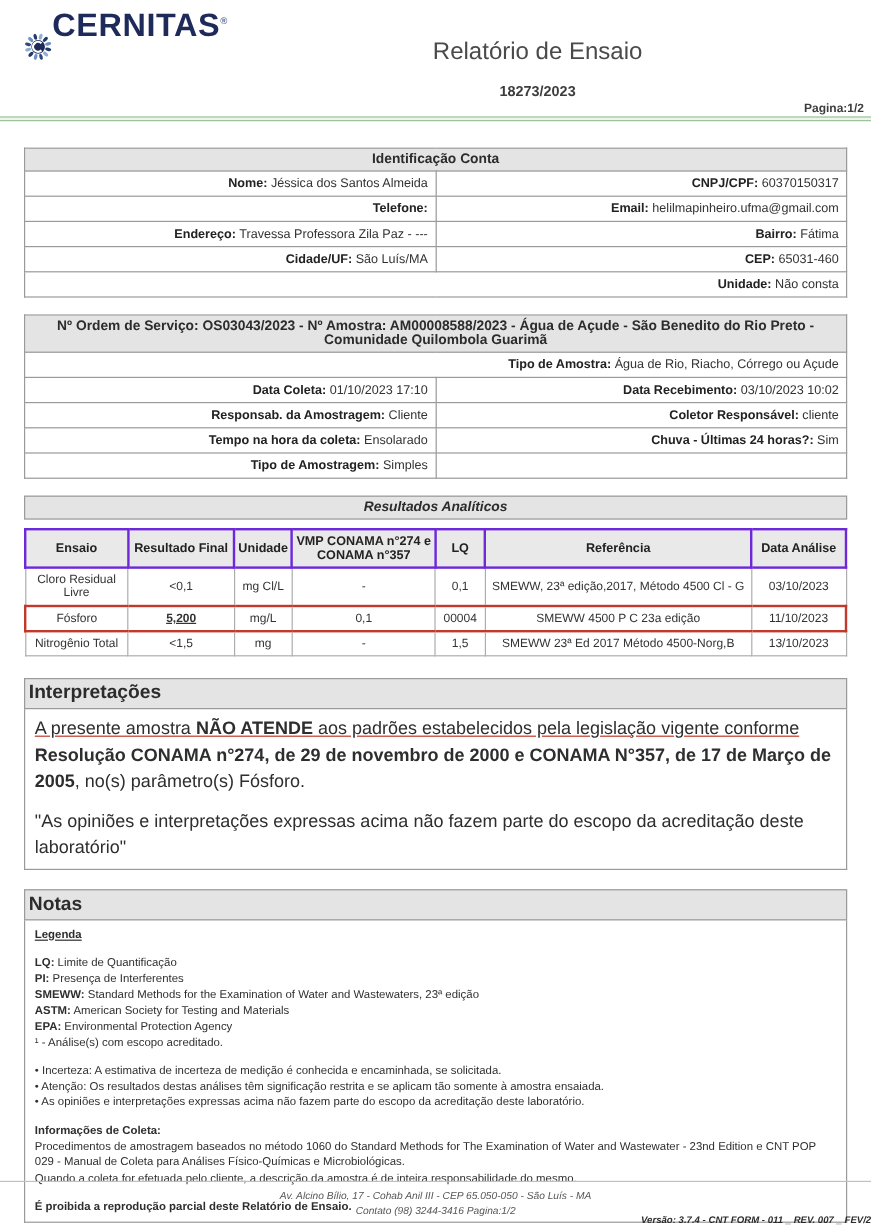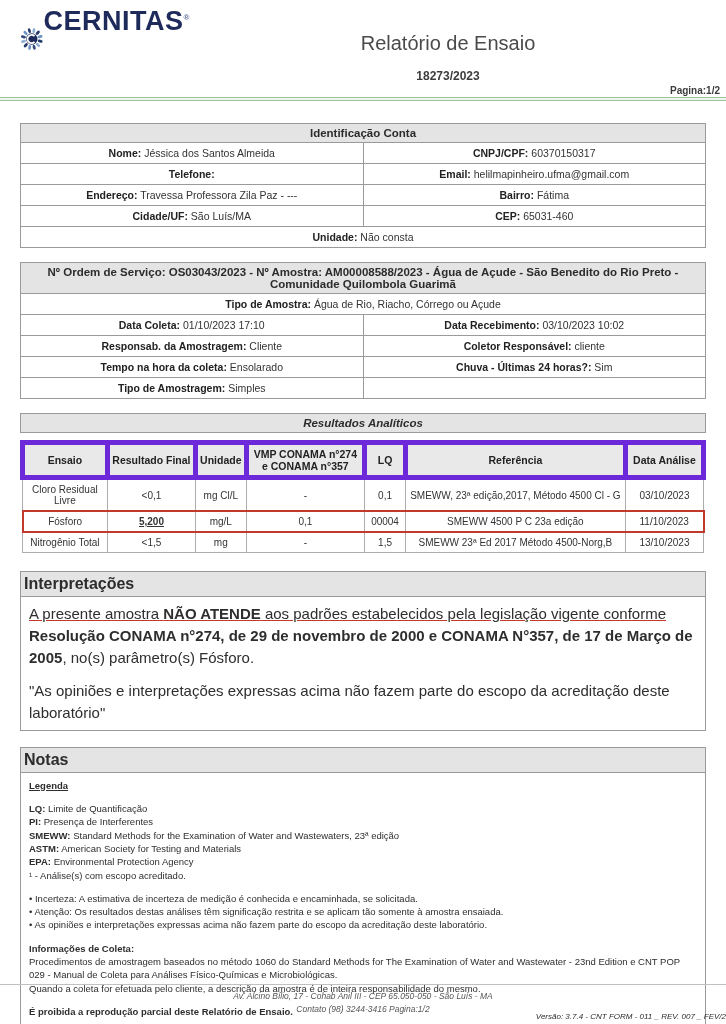--- a/index.html
+++ b/index.html
@@ -16,29 +16,29 @@
   .title-block { flex:1; text-align:center; padding-top:22px; }
   .title-block h1 { font-size:20px; font-weight:normal; color:#4a4a4a; }
   .report-no { font-size:12px; font-weight:bold; color:#3c3c3c; margin-top:14px; }
   .page-ind { text-align:right; font-size:10px; font-weight:bold; color:#3c3c3c; padding:2px 6px 1px 0; }
   .green-rule { height:4px; border-top:1px solid #9cc39a; border-bottom:1px solid #9cc39a; background:#eef5ee; }
 
   
   .content { padding:0 20px; }
   .sec { margin-top:14px; }
   table.grid { width:100%; border-collapse:collapse; font-size:10.5px; color:#333; }
-  table.grid td, table.grid th { border:1px solid #9a9a9a; padding:4px 6px; text-align:center; vertical-align:middle; }
+  table.grid td, table.grid th { border:1px solid #9a9a9a; padding:4px 6px; text-align:right; vertical-align:middle; }
   table.grid .bar { background:#e4e4e4; text-align:center; font-weight:bold; font-size:11.5px; color:#2c2c2c; padding:3px; }
   table.grid b { color:#222; }
   .half { width:50%; }
 
   
   .bar-solo { border:1px solid #9a9a9a; background:#e4e4e4; text-align:center; font-weight:bold; font-size:11.5px; color:#2c2c2c; padding:3px;font-style:italic; }
   table.results { width:100%; border-collapse:collapse; font-size:10px; margin-top:7px; }
-  table.results th { border:5px solid #6d28d9; background:#e9e9e9; font-size:10.5px; padding:3px 2px; text-align:center; color:#222; }
+  table.results th { border:2px solid #6d28d9; background:#e9e9e9; font-size:10.5px; padding:3px 2px; text-align:center; color:#222; }
   table.results td { border:1px solid #adadad; padding:4px 2px; text-align:center; }
   tr.flagged td { border-top:2px solid #c0392b; border-bottom:2px solid #c0392b; }
   tr.flagged td:first-child { border-left:2px solid #c0392b; }
   tr.flagged td:last-child { border-right:2px solid #c0392b; }
   .res-strong { font-weight:bold; text-decoration:underline; }
 
   
   .boxed { border:1px solid #9a9a9a; border-top:none; padding:6px 8px; font-size:15px; line-height:1.45; color:#2e2e2e; }
   .bar-top { border:1px solid #9a9a9a; background:#e4e4e4; text-align:left; font-weight:bold; font-size:16px; color:#2c2c2c; padding:3px; }
   .redline { text-decoration:underline; text-decoration-color:#c0392b; }
@@ -51,21 +51,21 @@
   .bullet::before { content:"• "; }
   .coleta-title { font-weight:bold; }
   .prohibit { font-weight:bold; margin-top:10px; }
 
   
   .date-line { text-align:center; font-size:11px; font-weight:bold; color:#2c2c2c; margin-top:24px; }
 
   
   .footer { position:absolute; left:0; right:0; bottom:0; border-top:1px solid #c0c0c0; padding-top:5px; height:40px; }
   .footer-center { text-align:center; font-size:8.5px; font-style:italic; color:#555; line-height:1.5; }
-  .footer-version { position:absolute; right:0; bottom:3px; font-size:8px; font-style:italic; font-weight:normal; color:#2b2b2b; white-space:nowrap; }
+  .footer-version { position:absolute; right:0; bottom:3px; font-size:8px; font-style:italic; font-weight:bold; color:#2b2b2b; white-space:nowrap; }
 </style>
 </head>
 <body>
 
 <div class="page">
 
   <div class="hdr">
     <div class="logo">
       <svg width="58" height="58" viewBox="0 0 60 60">
         <g>

